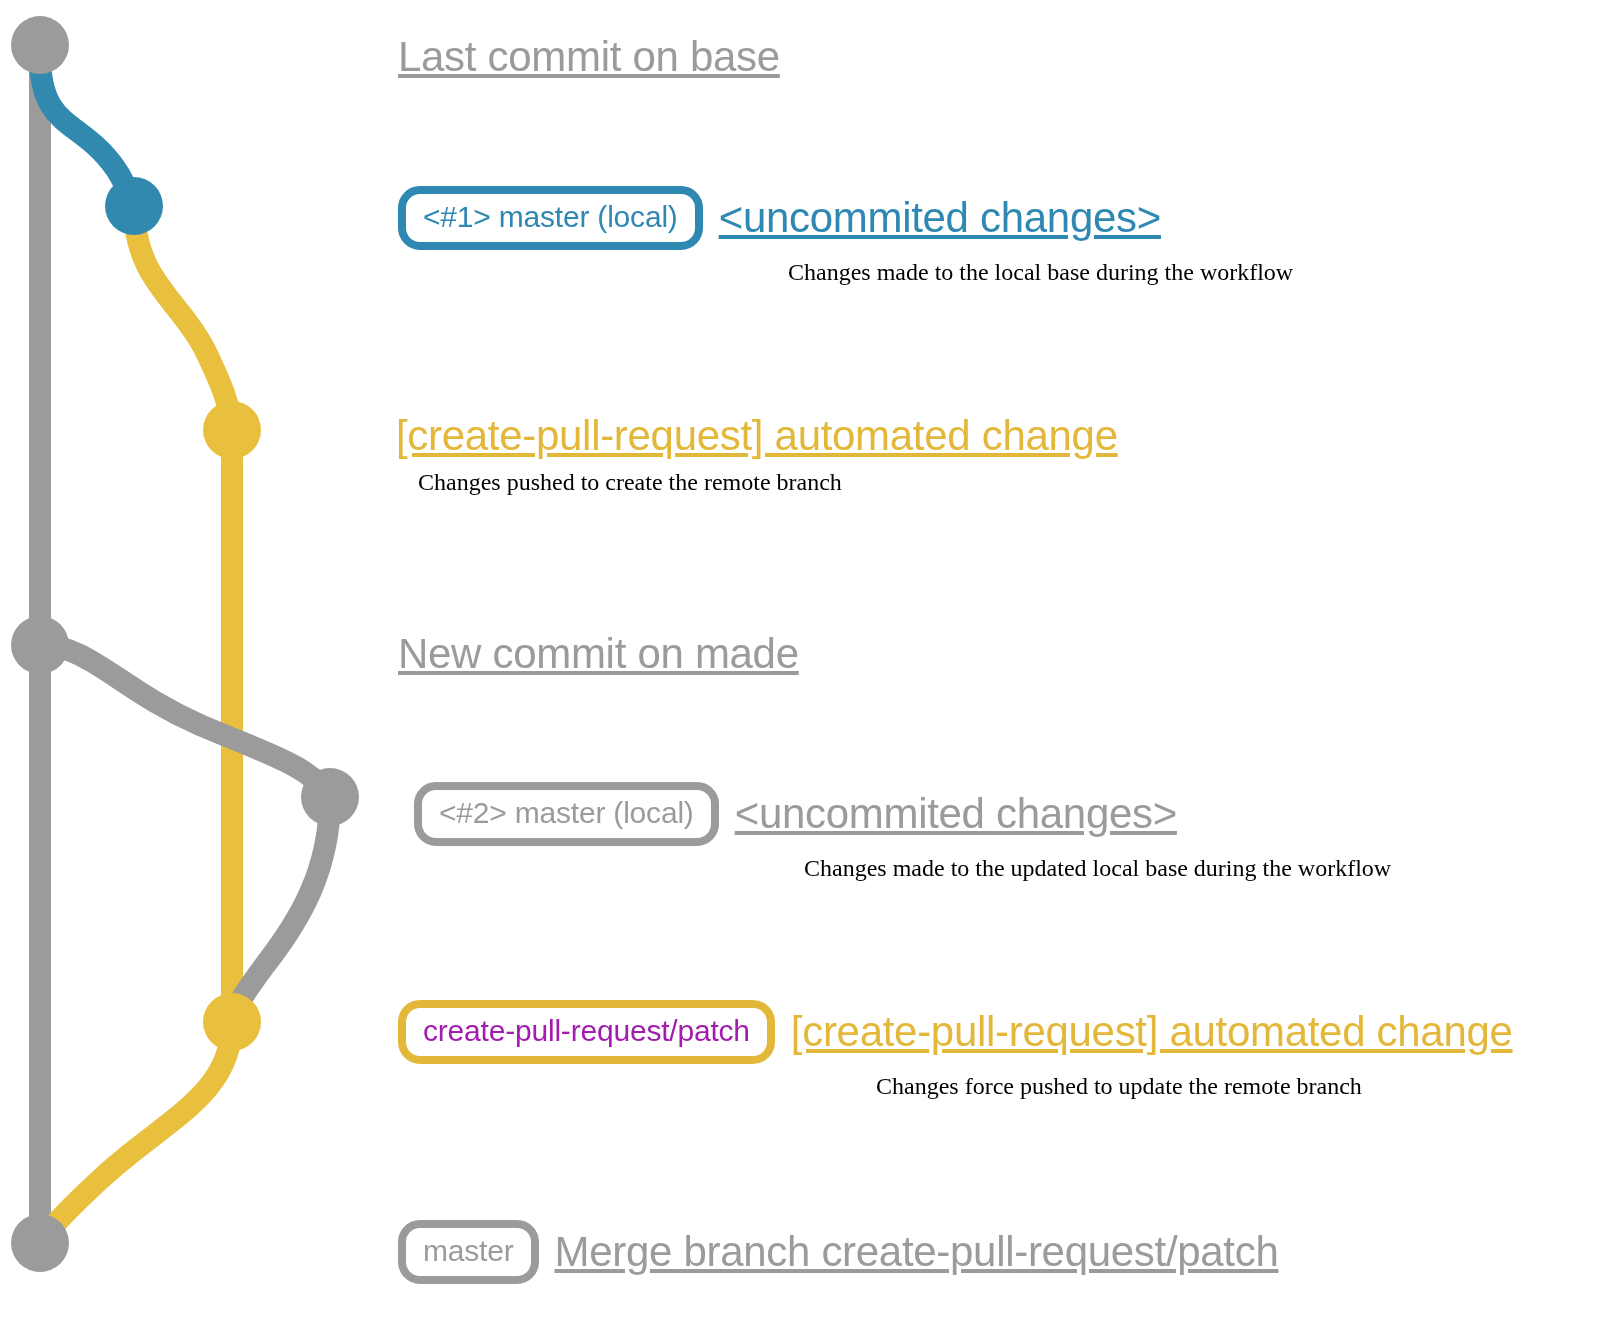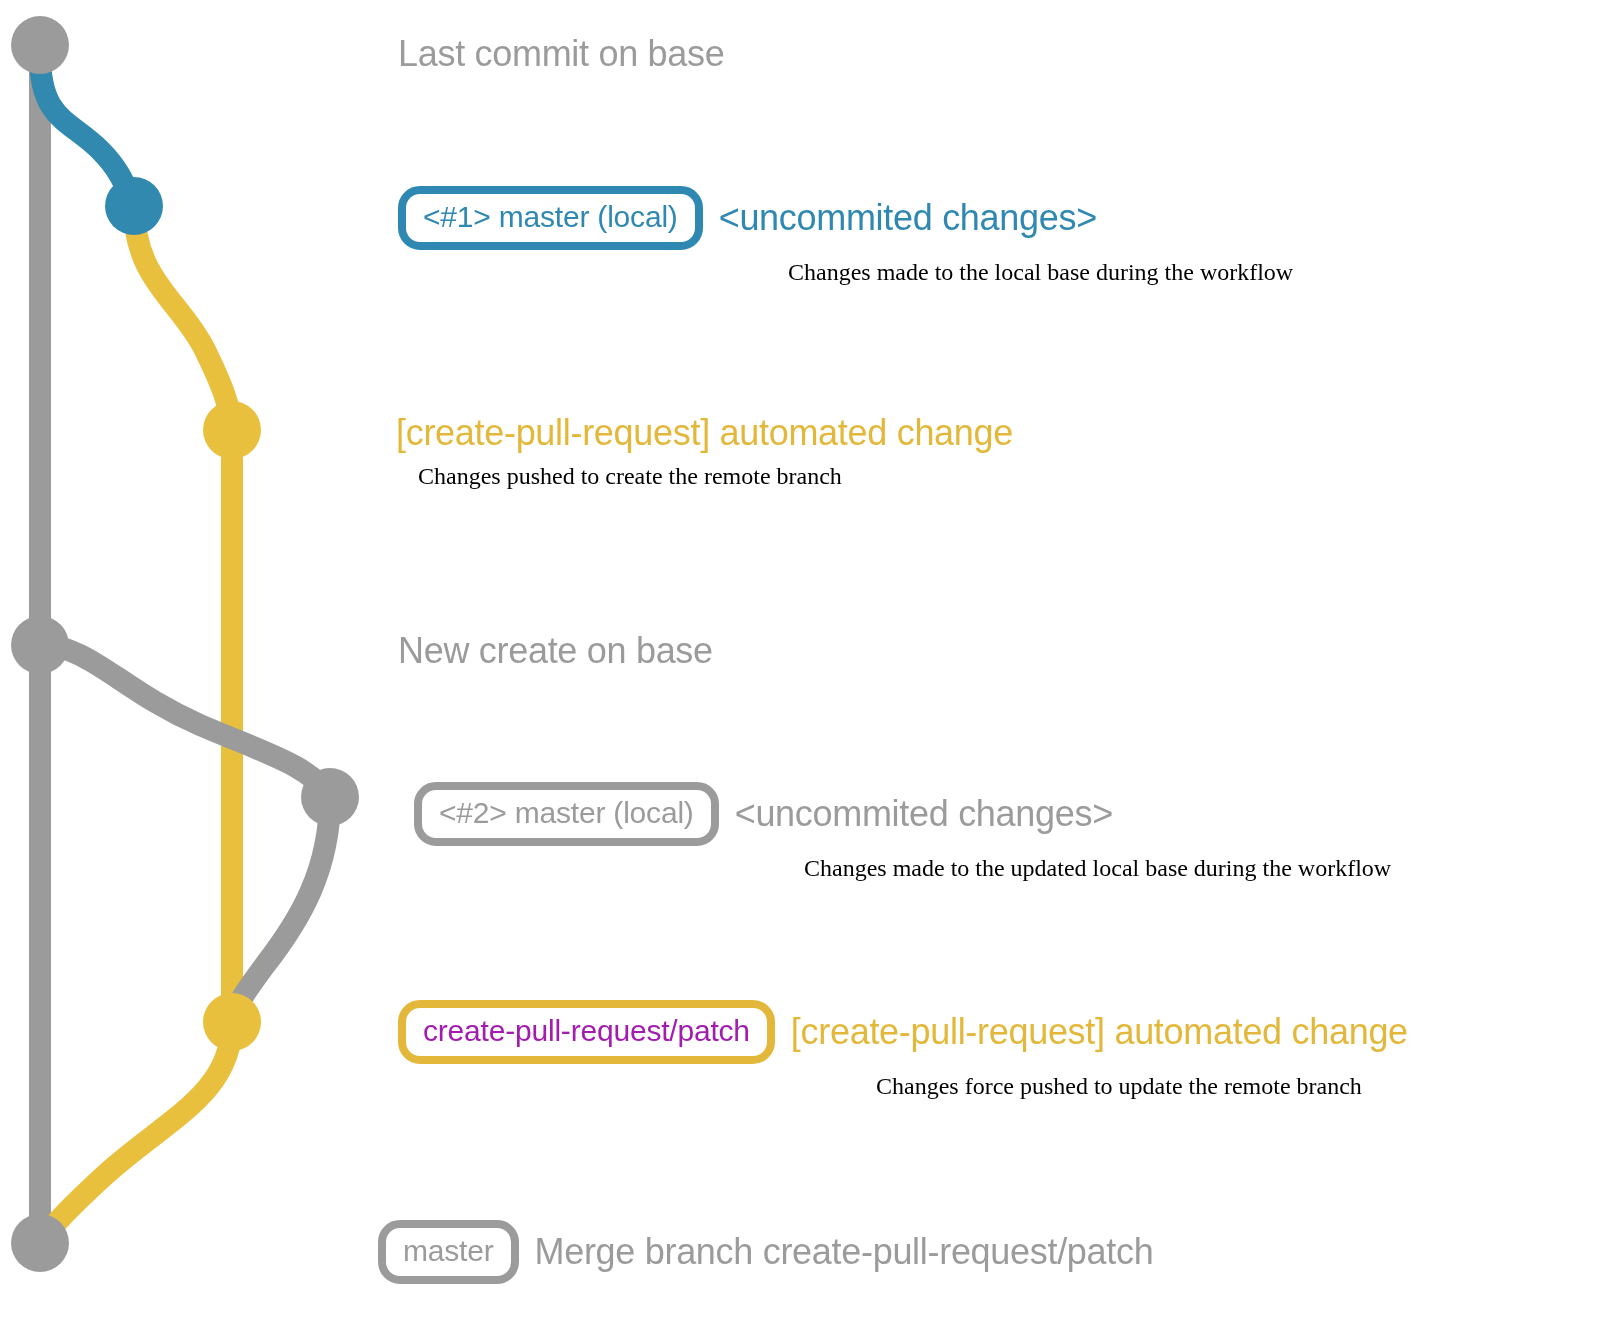--- a/index.html
+++ b/index.html
@@ -38,24 +38,25 @@
     font-size: 30px;
     line-height: 1.08;
     letter-spacing: -0.2px;
     background: #ffffff;
     margin-right: 16px;
   }
   .badge.blue { border-color: #2f88b2; color: #2f88b2; }
   .badge.yellow { border-color: #e3b83a; color: #a21caf; }
   .badge.gray { border-color: #9b9b9b; color: #9b9b9b; }
   .commit-msg {
-    font-size: 36px;
+    font-size: 42px;
     color: #9b9b9b;
     letter-spacing: -0.3px;
     white-space: nowrap;
+    text-decoration: underline;
   }
   .commit-msg.blue { color: #2f88b2; }
   .commit-msg.yellow { color: #e3b83a; }
   .commit-msg.gray { color: #9b9b9b; }
   .desc {
     font-family: "Liberation Serif", serif;
     font-size: 24px;
     color: #000000;
     margin-top: 9px;
     white-space: nowrap;
@@ -105,38 +106,38 @@
 
 <div class="label-block" style="left:396px; top:412px;">
   <div class="label-row">
     <span class="commit-msg yellow">[create-pull-request] automated change</span>
   </div>
   <div class="desc" style="margin-left:22px;">Changes pushed to create the remote branch</div>
 </div>
 
 <div class="label-block" style="left:398px; top:630px;">
   <div class="label-row">
-    <span class="commit-msg gray">New create on base</span>
+    <span class="commit-msg gray">New commit on made</span>
   </div>
 </div>
 
 <div class="label-block" style="left:414px; top:782px;">
   <div class="label-row">
     <span class="badge gray">&lt;#2&gt; master (local)</span>
     <span class="commit-msg gray">&lt;uncommited changes&gt;</span>
   </div>
   <div class="desc" style="margin-left:390px;">Changes made to the updated local base during the workflow</div>
 </div>
 
 <div class="label-block" style="left:398px; top:1000px;">
   <div class="label-row">
     <span class="badge yellow">create-pull-request/patch</span>
     <span class="commit-msg yellow">[create-pull-request] automated change</span>
   </div>
   <div class="desc" style="margin-left:478px;">Changes force pushed to update the remote branch</div>
 </div>
 
-<div class="label-block" style="left:378px; top:1220px;">
+<div class="label-block" style="left:398px; top:1220px;">
   <div class="label-row">
     <span class="badge gray">master</span>
     <span class="commit-msg gray">Merge branch create-pull-request/patch</span>
   </div>
 </div>
 
 </body></html>

